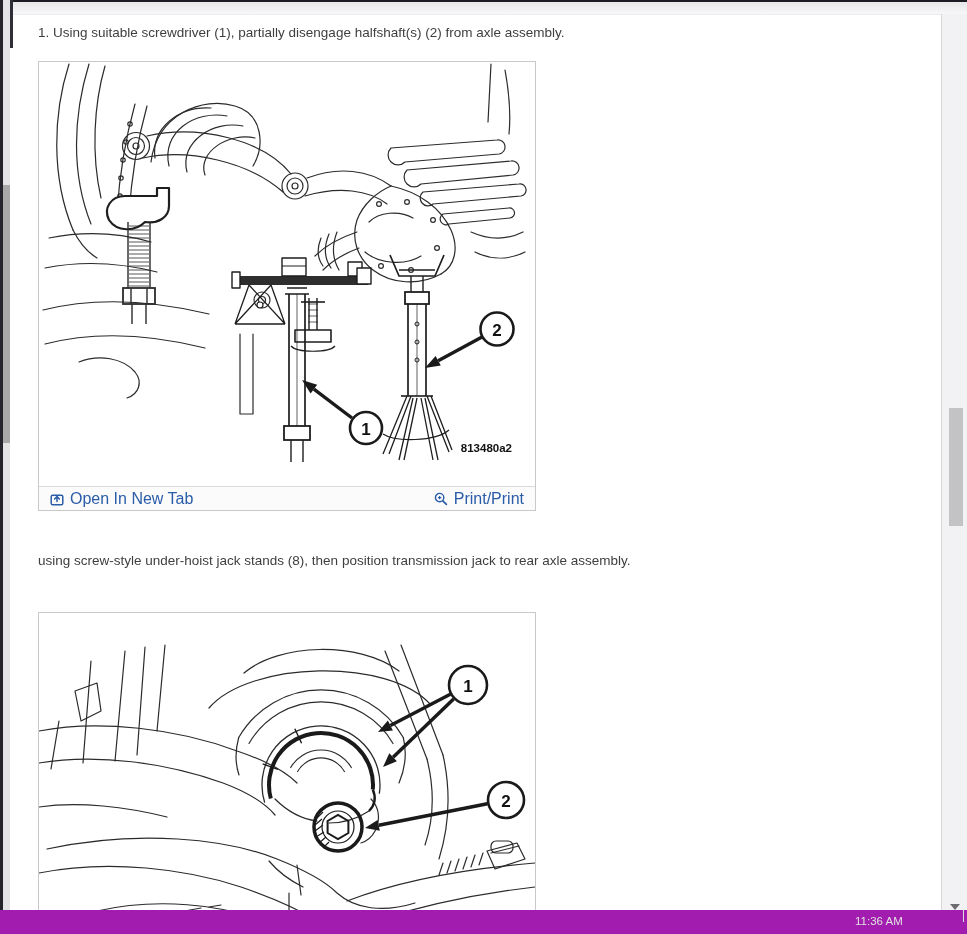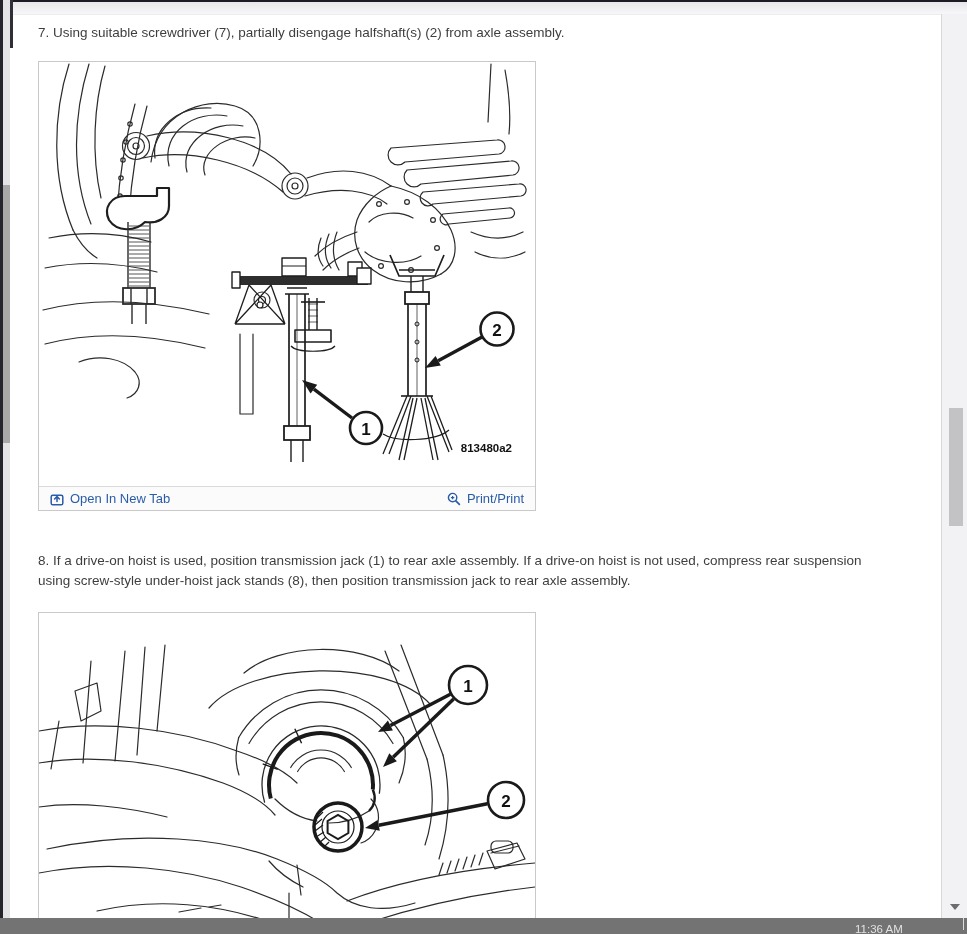--- a/index.html
+++ b/index.html
@@ -13,49 +13,49 @@
   .left-track{position:absolute;left:3px;top:0;width:7px;height:922px;background:#e4e4e6;}
   .left-thumb{position:absolute;left:3px;top:185px;width:7px;height:258px;background:#a8a8a8;}
   .left-notch{position:absolute;left:10px;top:0;width:3px;height:48px;background:#2e2f39;}
   
   .content-edge{position:absolute;left:941px;top:14px;width:1px;height:908px;background:#d8d8d8;}
   .v-track{position:absolute;left:942px;top:14px;width:25px;height:908px;background:#f2f2f4;}
   .v-thumb{position:absolute;left:949px;top:408px;width:14px;height:118px;background:#c3c3c5;}
   .v-arrow{position:absolute;left:950px;top:904px;width:0;height:0;
            border-left:5px solid transparent;border-right:5px solid transparent;border-top:6px solid #6c6c70;}
   
-  .taskbar{position:absolute;left:0;bottom:0;width:967px;height:16px;background:#737373;overflow:hidden;}
+  .taskbar{position:absolute;left:0;bottom:0;width:967px;height:24px;background:#a21caf;overflow:hidden;}
   .clock{position:absolute;left:855px;top:5px;font-size:11.5px;color:#e2e2e2;white-space:nowrap;}
   .tb-sep{position:absolute;left:963px;top:0;width:1px;height:12px;background:#dedede;}
   
   .step{position:absolute;left:38px;width:885px;font-size:13.5px;line-height:20px;color:#3e3e3e;}
   .step .ln{white-space:nowrap;}
   
   .figure{position:absolute;left:38px;width:496px;border:1px solid #c9c9c9;background:#fff;}
   .fig-image{position:relative;width:496px;height:424px;background:#fff;}
   .fig-image svg{position:absolute;left:0;top:0;}
   .fig-bar{height:23px;border-top:1px solid #dadada;background:#fbfbfc;
            display:flex;justify-content:space-between;align-items:center;padding:0 11px;}
-  .fig-link{display:flex;align-items:center;gap:6px;color:#2a5ca8;font-size:13px;cursor:pointer;text-decoration:none;}
+  .fig-link{display:flex;align-items:center;gap:6px;color:#2a5ca8;font-size:16px;cursor:pointer;text-decoration:none;}
   .fig-link svg{display:block;}
 </style>
 </head>
 <body>
 
 <div class="screen">
 
   <div class="top-dark-line"></div>
   <div class="top-chrome"></div>
   <div class="left-border"></div>
   <div class="left-track"></div>
   <div class="left-thumb"></div>
   <div class="left-notch"></div>
 
   <div class="step" style="top:23px;">
-    <div class="ln"> 7. Using suitable screwdriver (7), partially disengage halfshaft(s) (2) from axle assembly.</div>
+    <div class="ln"> 1. Using suitable screwdriver (1), partially disengage halfshaft(s) (2) from axle assembly.</div>
   </div>
 
   <div class="figure" style="top:61px;">
     <div class="fig-image">
       <svg width="496" height="424" viewBox="0 0 496 424">
         <g fill="none" stroke="#2b2b2b" stroke-width="1.2" stroke-linecap="round" stroke-linejoin="round">
           <path d="M30,2 C14,52 12,115 34,168"></path>
           <path d="M50,2 C34,54 32,112 52,162"></path>
           <path d="M66,4 C55,42 52,92 62,136"></path>
           <path d="M34,168 C40,180 48,190 58,196"></path>
@@ -184,21 +184,20 @@
           <circle cx="5.6" cy="5.6" r="4.2" fill="none" stroke="#2a5ca8" stroke-width="1.4"></circle>
           <path d="M8.8,8.8 L12.4,12.4" stroke="#2a5ca8" stroke-width="1.7" stroke-linecap="round"></path>
           <path d="M5.6,3.9 L5.6,7.3 M3.9,5.6 L7.3,5.6" stroke="#2a5ca8" stroke-width="1.2"></path>
         </svg>
         <span>Print/Print</span>
       </a>
     </div>
   </div>
 
   <div class="step" style="top:551px;">
-    <div class="ln"> 8. If a drive-on hoist is used, position transmission jack (1) to rear axle assembly. If a drive-on hoist is not used, compress rear suspension</div>
     <div class="ln">using screw-style under-hoist jack stands (8), then position transmission jack to rear axle assembly.</div>
   </div>
 
   <div class="figure" style="top:612px;">
     <div class="fig-image">
       <svg width="496" height="424" viewBox="0 0 496 424">
         <g fill="none" stroke="#2b2b2b" stroke-width="1.2" stroke-linecap="round" stroke-linejoin="round">
           <path d="M199.7,124.5 A95,95 0 0 1 364.3,124.5"></path>
           <path d="M210,130.5 A83,83 0 0 1 354,130.5"></path>
           <path d="M199.7,124.5 C196,138 196,150 200,162"></path>

